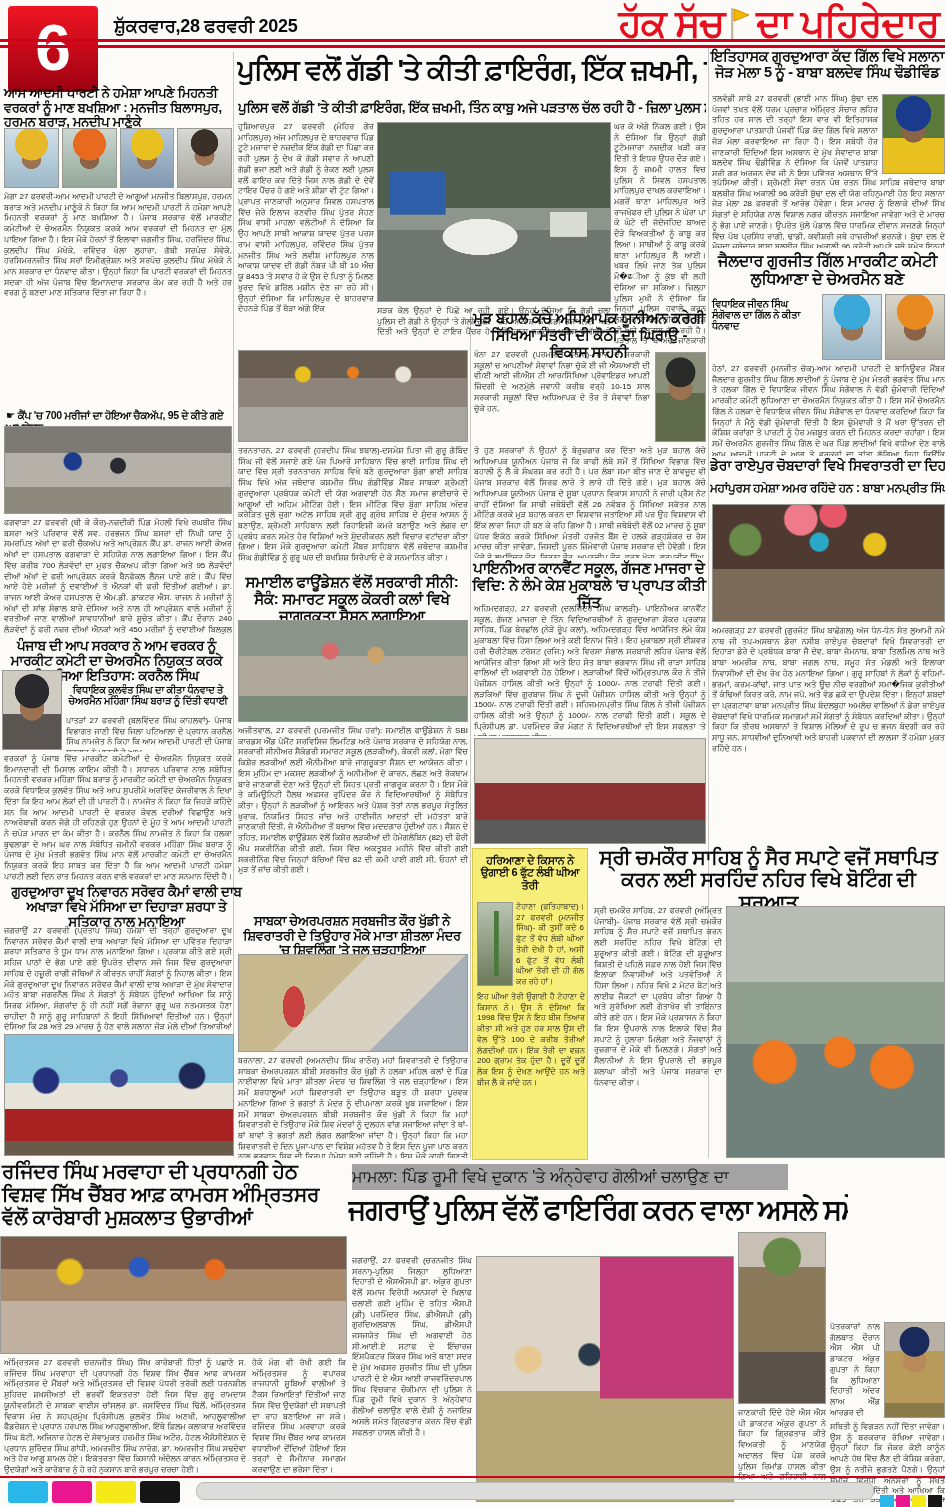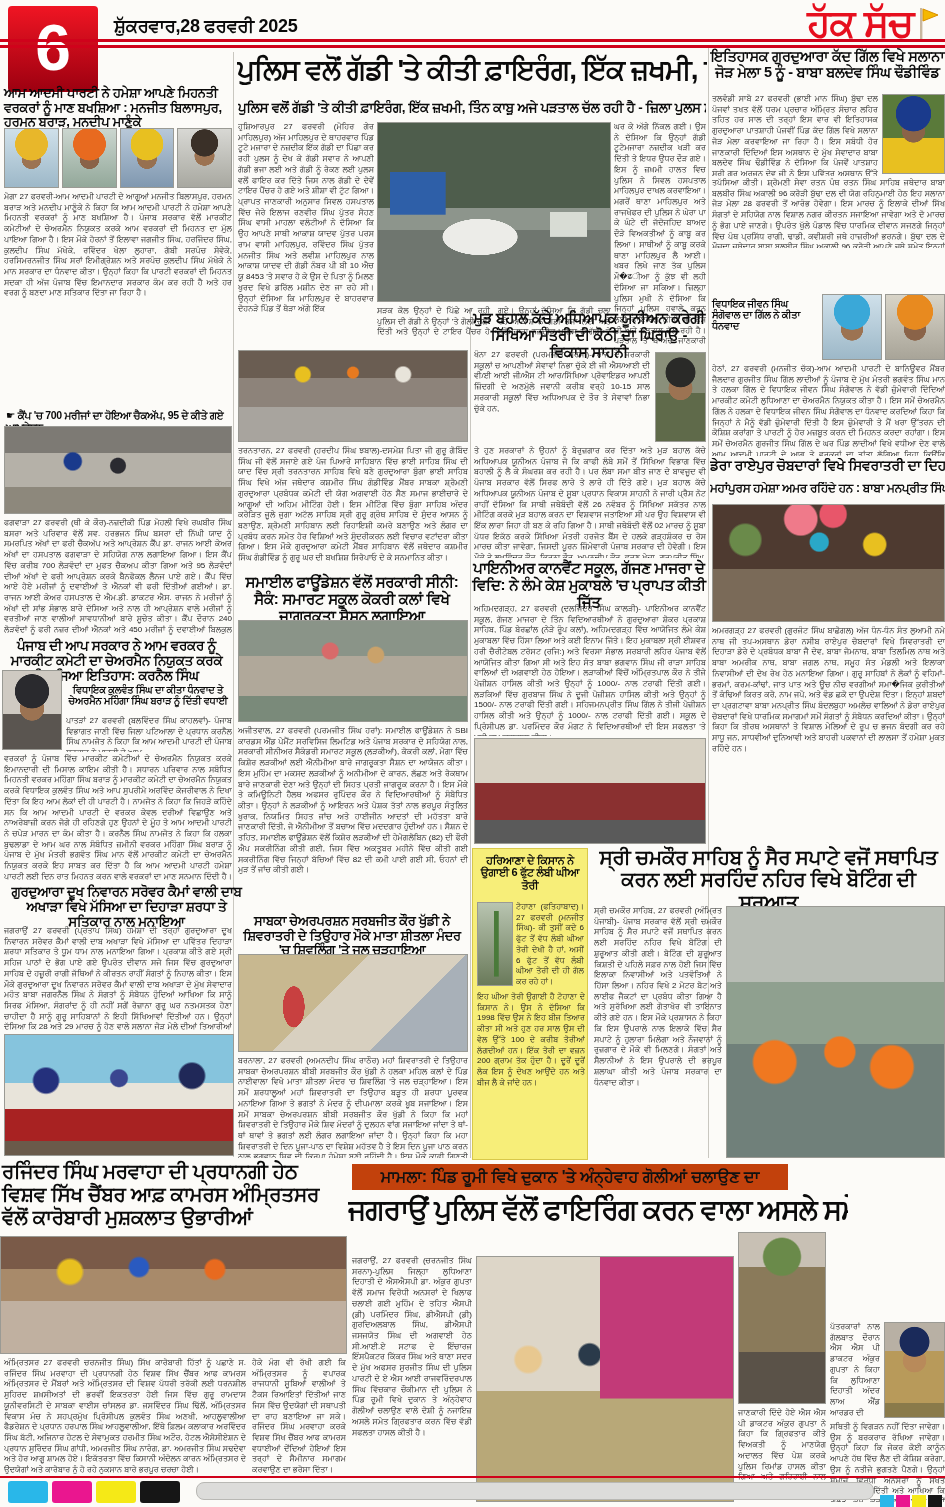--- a/index.html
+++ b/index.html
@@ -10,21 +10,21 @@
   .ctr{text-align:center;}
   .nw{white-space:nowrap;overflow:hidden;}
   .bd{font-size:8px;line-height:1.34;text-align:justify;color:#1b1b1b;overflow:hidden;}
   .ph{overflow:hidden;border:1px solid #9a9a94;box-sizing:border-box;}
   .vline{width:1px;background:#c9c7c0;}
   .redrule{background:#d0021b;height:2.5px;}
   .pgnum{background:linear-gradient(180deg,#f01523,#9c0010);color:#fff;font-weight:800;
          font-size:64px;text-align:center;line-height:84px;border-radius:4px;}
   .masthead{color:#e60f1e;font-weight:800;font-size:38px;letter-spacing:-1px;
             display:flex;align-items:center;justify-content:flex-end;gap:6px;}
-  .kicker{background:#c2410c;font-weight:700;font-size:16px;text-align:center;
+  .kicker{background:#a3a3a3;font-weight:400;font-size:16px;
           line-height:26px;color:#111;}
   .ybox{background:#f7ee79;border:1px solid #d8c84a;box-sizing:border-box;}
   .mark{width:40px;height:22px;display:inline-block;margin-right:4px;border-radius:3px;}
   .markS{width:14px;height:12px;display:inline-block;margin-right:2px;}
   .grayb{background:#dcdcda;border:1px solid #b8b8b4;border-radius:8px;}
   .pcell{flex:1;border:1px solid #9a9a94;}
 </style>
 </head>
 <body>
 
@@ -34,20 +34,21 @@
   <div class="abs hd" style="left:114px;top:16px;width:320px;font-size:18px;">ਸ਼ੁੱਕਰਵਾਰ,28 ਫਰਵਰੀ 2025</div>
 
   <div class="abs masthead" style="right:6px;top:2px;width:420px;height:44px;">
     <span>ਹੱਕ ਸੱਚ</span>
     <span style="display:inline-block;line-height:0;">
       <svg width="20" height="34" viewBox="0 0 20 34">
         <rect x="1" y="1" width="2.4" height="32" fill="#c8b8a0"></rect>
         <polygon points="4,2 19,8 4,14" fill="#f5b800" stroke="#d88f00" stroke-width="1"></polygon>
       </svg>
     </span>
+    <span>ਦਾ ਪਹਿਰੇਦਾਰ</span>
   </div>
 
   <div class="abs redrule" style="left:0;top:39px;width:945px;"></div>
   <div class="abs redrule" style="left:0;top:45px;width:945px;"></div>
 
   <div class="abs vline" style="left:233px;top:52px;height:1105px;"></div>
   <div class="abs vline" style="left:470px;top:308px;height:850px;"></div>
   <div class="abs vline" style="left:708px;top:48px;height:1110px;"></div>
 
   <div class="abs hd" style="left:4px;top:86px;width:228px;font-size:13px;">ਆਮ ਆਦਮੀ ਪਾਰਟੀ ਨੇ ਹਮੇਸ਼ਾ ਆਪਣੇ ਮਿਹਨਤੀ ਵਰਕਰਾਂ ਨੂੰ ਮਾਣ ਬਖਸ਼ਿਆ : ਮਨਜੀਤ ਬਿਲਾਸਪੁਰ, ਹਰਮਨ ਬਰਾੜ, ਮਨਦੀਪ ਮਾਣੂੰਕੇ</div>
@@ -153,20 +154,21 @@
        linear-gradient(180deg,#b8bdb5 0 30%,#8fa08f 30% 55%,#70807a 55%);"></div>
 
   <div class="abs hd ctr" style="left:710px;top:48px;width:235px;font-size:14.5px;">ਇਤਿਹਾਸਕ ਗੁਰਦੁਆਰਾ ਕੱਦ ਗਿੱਲ ਵਿਖੇ ਸਲਾਨਾ ਜੋੜ ਮੇਲਾ 5 ਨੂੰ - ਬਾਬਾ ਬਲਦੇਵ ਸਿੰਘ ਢੌਡੀਵਿੰਡ</div>
   <div class="abs ph" style="left:882px;top:94px;width:63px;height:80px;background:
        radial-gradient(circle at 50% 24%,#1a3a8c 0 26%,rgba(0,0,0,0) 27%),
        radial-gradient(circle at 50% 46%,#8a6348 0 22%,rgba(0,0,0,0) 23%),
        linear-gradient(180deg,#5a7a3a 0 55%,#e8c020 55%);"></div>
   <div class="abs bd" style="left:712px;top:94px;width:166px;height:82px;">ਤਲਵੰਡੀ ਸਾਬੋ 27 ਫਰਵਰੀ (ਭਾਈ ਮਾਨ ਸਿੰਘ) ਬੁੱਢਾ ਦਲ ਪੰਜਵਾਂ ਤਖਤ ਵੱਲੋਂ ਧਰਮ ਪ੍ਰਚਾਰ ਅੰਮ੍ਰਿਤ ਸੰਚਾਰ ਲਹਿਰ ਤਹਿਤ ਹਰ ਸਾਲ ਦੀ ਤਰ੍ਹਾਂ ਇਸ ਵਾਰ ਵੀ ਇਤਿਹਾਸਕ ਗੁਰਦੁਆਰਾ ਪਾਤਸ਼ਾਹੀ ਪੰਜਵੀਂ ਪਿੰਡ ਕੱਦ ਗਿੱਲ ਵਿਖੇ ਸਲਾਨਾ ਜੋੜ ਮੇਲਾ ਕਰਵਾਇਆ ਜਾ ਰਿਹਾ ਹੈ। ਇਸ ਸਬੰਧੀ ਹੋਰ ਜਾਣਕਾਰੀ ਦਿੰਦਿਆਂ ਇਸ ਅਸਥਾਨ ਦੇ ਮੁੱਖ ਸੇਵਾਦਾਰ ਬਾਬਾ ਬਲਦੇਵ ਸਿੰਘ ਢੌਡੀਵਿੰਡ ਨੇ ਦੱਸਿਆ ਕਿ ਪੰਜਵੇਂ ਪਾਤਸ਼ਾਹ ਸ੍ਰੀ ਗੁਰੂ ਅਰਜਨ ਦੇਵ ਜੀ ਨੇ ਇਸ ਪਵਿੱਤਰ ਅਸਥਾਨ ਉੱਤੇ ਛੇ ਮਹੀਨੇ ਨੌ ਦਿਨ ਚਰਨ ਪਾਏ ਸਨ।</div>
   <div class="abs bd" style="left:712px;top:178px;width:233px;height:70px;">ਤਪੱਸਿਆ ਕੀਤੀ। ਸ਼੍ਰੋਮਣੀ ਸੇਵਾ ਰਤਨ ਪੰਥ ਰਤਨ ਸਿੰਘ ਸਾਹਿਬ ਜਥੇਦਾਰ ਬਾਬਾ ਬਲਬੀਰ ਸਿੰਘ ਅਕਾਲੀ 96 ਕਰੋੜੀ ਬੁੱਢਾ ਦਲ ਦੀ ਯੋਗ ਰਹਿਨੁਮਾਈ ਹੇਠ ਇਹ ਸਲਾਨਾ ਜੋੜ ਮੇਲਾ 28 ਫਰਵਰੀ ਤੋਂ ਆਰੰਭ ਹੋਵੇਗਾ। ਇਸ ਮਾਰਚ ਨੂੰ ਇਲਾਕੇ ਦੀਆਂ ਸਿੱਖ ਸੰਗਤਾਂ ਦੇ ਸਹਿਯੋਗ ਨਾਲ ਵਿਸ਼ਾਲ ਨਗਰ ਕੀਰਤਨ ਸਜਾਇਆ ਜਾਵੇਗਾ ਅਤੇ ਦੋ ਮਾਰਚ ਨੂੰ ਭੋਗ ਪਾਏ ਜਾਣਗੇ। ਉਪਰੰਤ ਖੁੱਲੇ ਪੰਡਾਲ ਵਿੱਚ ਧਾਰਮਿਕ ਦੀਵਾਨ ਸਜਣਗੇ ਜਿਨ੍ਹਾਂ ਵਿੱਚ ਪੰਥ ਪ੍ਰਸਿੱਧ ਰਾਗੀ, ਢਾਡੀ, ਕਵੀਸ਼ਰੀ ਜਥੇ ਹਾਜ਼ਰੀਆਂ ਭਰਨਗੇ। ਬੁੱਢਾ ਦਲ ਦੇ ਮੌਜੂਦਾ ਜਥੇਦਾਰ ਬਾਬਾ ਬਲਬੀਰ ਸਿੰਘ ਅਕਾਲੀ 96 ਕਰੋੜੀ ਆਪਣੇ ਜਥੇ ਸਮੇਤ ਇਨ੍ਹਾਂ ਸਮਾਗਮਾਂ ਵਿੱਚ ਸ਼ਮੂਲੀਅਤ ਕਰਨਗੇ। ਧਾਰਮਿਕ ਸਮਾਗਮ ਉਪਰੰਤ ਗੱਤਕੇ ਦੇ ਜੌਹਰ ਵਿਖਾਏ ਜਾਣਗੇ ਤੇ ਸ਼ਾਮ ਨੂੰ ਕਬੱਡੀ ਦੇ ਮੈਚ ਵੀ ਹੋਣਗੇ।</div>
 
+  <div class="abs hd ctr" style="left:710px;top:252px;width:235px;font-size:16px;">ਜੈਲਦਾਰ ਗੁਰਜੀਤ ਗਿੱਲ ਮਾਰਕੀਟ ਕਮੇਟੀ ਲੁਧਿਆਣਾ ਦੇ ਚੇਅਰਮੈਨ ਬਣੇ</div>
   <div class="abs hd" style="left:712px;top:298px;width:106px;font-size:10px;">ਵਿਧਾਇਕ ਜੀਵਨ ਸਿੰਘ ਸੰਗੋਵਾਲ ਦਾ ਗਿੱਲ ਨੇ ਕੀਤਾ ਧੰਨਵਾਦ</div>
   <div class="abs" style="left:822px;top:294px;width:123px;height:66px;display:flex;gap:3px;">
     <div class="pcell" style="background:radial-gradient(circle at 50% 26%,#3aa8d8 0 32%,rgba(0,0,0,0) 33%),radial-gradient(circle at 50% 54%,#9c7352 0 24%,rgba(0,0,0,0) 25%),linear-gradient(180deg,#cfe0ea,#9db8c8);"></div>
     <div class="pcell" style="background:radial-gradient(circle at 50% 26%,#e88a1f 0 32%,rgba(0,0,0,0) 33%),radial-gradient(circle at 50% 54%,#8a6348 0 24%,rgba(0,0,0,0) 25%),linear-gradient(180deg,#d8d4c8,#a8a498);"></div>
   </div>
   <div class="abs bd" style="left:712px;top:364px;width:233px;height:92px;">ਹੇਠਾਂ, 27 ਫਰਵਰੀ (ਮਨਜੀਤ ਚੱਕ)-ਆਮ ਆਦਮੀ ਪਾਰਟੀ ਦੇ ਬਾਨਿਊਵਰ ਮੈਂਬਰ ਜੈਲਦਾਰ ਗੁਰਜੀਤ ਸਿੰਘ ਗਿੱਲ ਲਾਦੀਆਂ ਨੂੰ ਪੰਜਾਬ ਦੇ ਮੁੱਖ ਮੰਤਰੀ ਭਗਵੰਤ ਸਿੰਘ ਮਾਨ ਤੇ ਹਲਕਾ ਗਿੱਲ ਦੇ ਵਿਧਾਇਕ ਜੀਵਨ ਸਿੰਘ ਸੰਗੋਵਾਲ ਨੇ ਵੱਡੀ ਜ਼ੁੰਮੇਵਾਰੀ ਦਿੰਦਿਆਂ ਮਾਰਕੀਟ ਕਮੇਟੀ ਲੁਧਿਆਣਾ ਦਾ ਚੇਅਰਮੈਨ ਨਿਯੁਕਤ ਕੀਤਾ ਹੈ। ਇਸ ਸਮੇਂ ਚੇਅਰਮੈਨ ਗਿੱਲ ਨੇ ਹਲਕਾ ਦੇ ਵਿਧਾਇਕ ਜੀਵਨ ਸਿੰਘ ਸੰਗੋਵਾਲ ਦਾ ਧੰਨਵਾਦ ਕਰਦਿਆਂ ਕਿਹਾ ਕਿ ਜਿਨ੍ਹਾਂ ਨੇ ਮੈਨੂੰ ਵੱਡੀ ਜ਼ੁੰਮੇਵਾਰੀ ਦਿੱਤੀ ਹੈ ਇਸ ਜ਼ੁੰਮੇਵਾਰੀ ਤੇ ਮੈਂ ਖਰਾ ਉੱਤਰਨ ਦੀ ਕੋਸ਼ਿਸ਼ ਕਰਾਂਗਾ ਤੇ ਪਾਰਟੀ ਨੂੰ ਹੋਰ ਮਜ਼ਬੂਤ ਕਰਨ ਦੀ ਮਿਹਨਤ ਕਰਦਾ ਰਹਾਂਗਾ। ਇਸ ਸਮੇਂ ਚੇਅਰਮੈਨ ਗੁਰਜੀਤ ਸਿੰਘ ਗਿੱਲ ਦੇ ਘਰ ਪਿੰਡ ਲਾਦੀਆਂ ਵਿਖੇ ਵਧੀਆ ਦੇਣ ਵਾਲੇ ਆਮ ਆਦਮੀ ਪਾਰਟੀ ਦੇ ਆਗੂ ਤੇ ਵਰਕਰਾਂ ਦਾ ਤਾਂਤਾ ਲੱਗਿਆ ਰਿਹਾ ਕਿਉਂਕਿ ਗੁਰਜੀਤ ਸਿੰਘ ਗਿੱਲ ਤੇ ਉਨ੍ਹਾਂ ਦੇ ਸਪੁੱਤਰ ਜਸਮਨ ਗਿੱਲ ਵੱਲੋਂ ਆਮ ਆਦਮੀ ਪਾਰਟੀ ਨੂੰ ਮਜ਼ਬੂਤ ਕਰਨ ਲਈ ਲੰਬੇ ਸਮੇਂ ਤੋਂ ਦਿਨ ਰਾਤ ਮਿਹਨਤ ਕੀਤੀ ਜਾ ਰਹੀ ਹੈ।</div>
 
   <div class="abs hd ctr nw" style="left:710px;top:458px;width:235px;font-size:14px;">ਡੇਰਾ ਰਾਏਪੁਰ ਚੋਬਦਾਰਾਂ ਵਿਖੇ ਸਿਵਰਾਤਰੀ ਦਾ ਦਿਹਾੜਾ ਮਨਾਇਆ</div>
   <div class="abs hd ctr nw" style="left:710px;top:482px;width:235px;font-size:12px;">ਮਹਾਂਪੁਰਸ ਹਮੇਸ਼ਾ ਅਮਰ ਰਹਿੰਦੇ ਹਨ : ਬਾਬਾ ਮਨਪ੍ਰੀਤ ਸਿੰਘ ਅਮਲੋਚ</div>
   <div class="abs ph" style="left:712px;top:504px;width:233px;height:118px;background:

